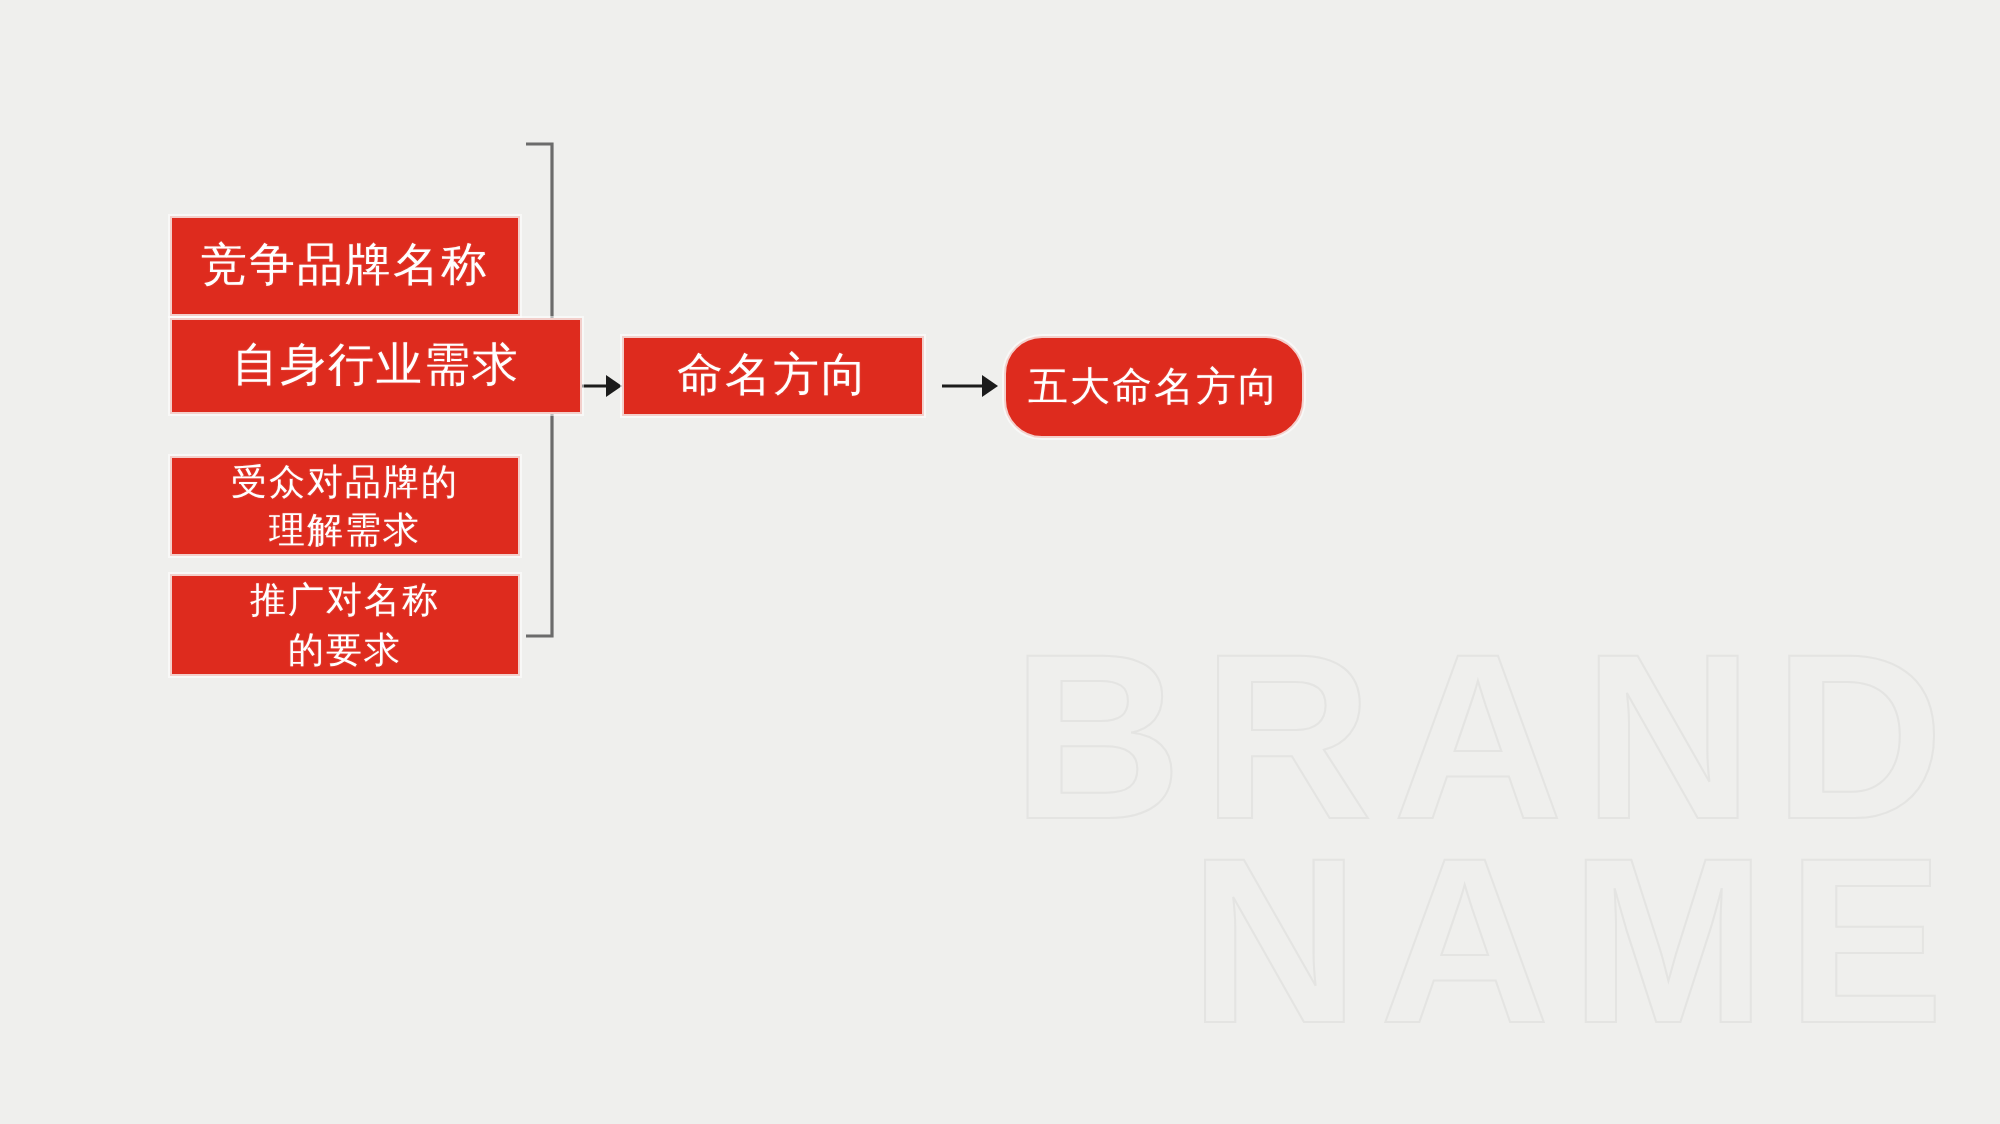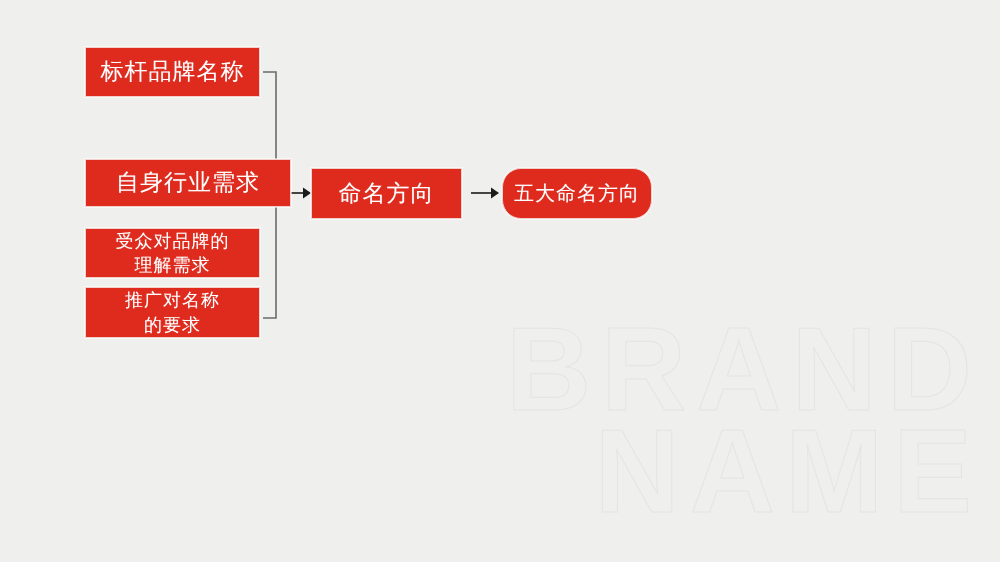--- a/index.html
+++ b/index.html
@@ -114,40 +114,40 @@
       <line x1="283" y1="193" x2="303" y2="193" stroke="#1b1b1b" stroke-width="1.6"></line>
       <polygon points="303,187.5 311,193 303,198.5" fill="#1b1b1b"></polygon>
     </g>
 
     <g>
       <line x1="471" y1="193" x2="491" y2="193" stroke="#1b1b1b" stroke-width="1.6"></line>
       <polygon points="491,187.5 499,193 491,198.5" fill="#1b1b1b"></polygon>
     </g>
   </svg>
 
-  <div class="rbox big" style="left:85px; top:47px; width:175px; height:50px;">
-    <span class="lbl">标杆品牌名称</span>
+
+  <div class="rbox big" style="left:85px; top:108px; width:175px; height:50px;">
+    <span class="lbl">竞争品牌名称</span>
   </div>
-
 
   <div class="rbox big" style="left:85px; top:159px; width:206px; height:48px;">
     <span class="lbl">自身行业需求</span>
   </div>
 
   <div class="rbox small" style="left:85px; top:287px; width:175px; height:51px;">
     <span class="lbl">推广对名称
 的要求</span>
   </div>
 
   <div class="rbox small" style="left:85px; top:228px; width:175px; height:50px;">
     <span class="lbl">受众对品牌的
 理解需求</span>
   </div>
 
-  <div class="rbox big" style="left:311px; top:168px; width:151px; height:51px;">
+  <div class="rbox big" style="left:311px; top:168px; width:151px; height:40px;">
     <span class="lbl">命名方向</span>
   </div>
 
   <div class="rbox" style="left:502px; top:168px; width:150px; height:51px; font-size:20px;border-radius:19px;">
     <span class="lbl">五大命名方向</span>
   </div>
 
 
 </div>
 

